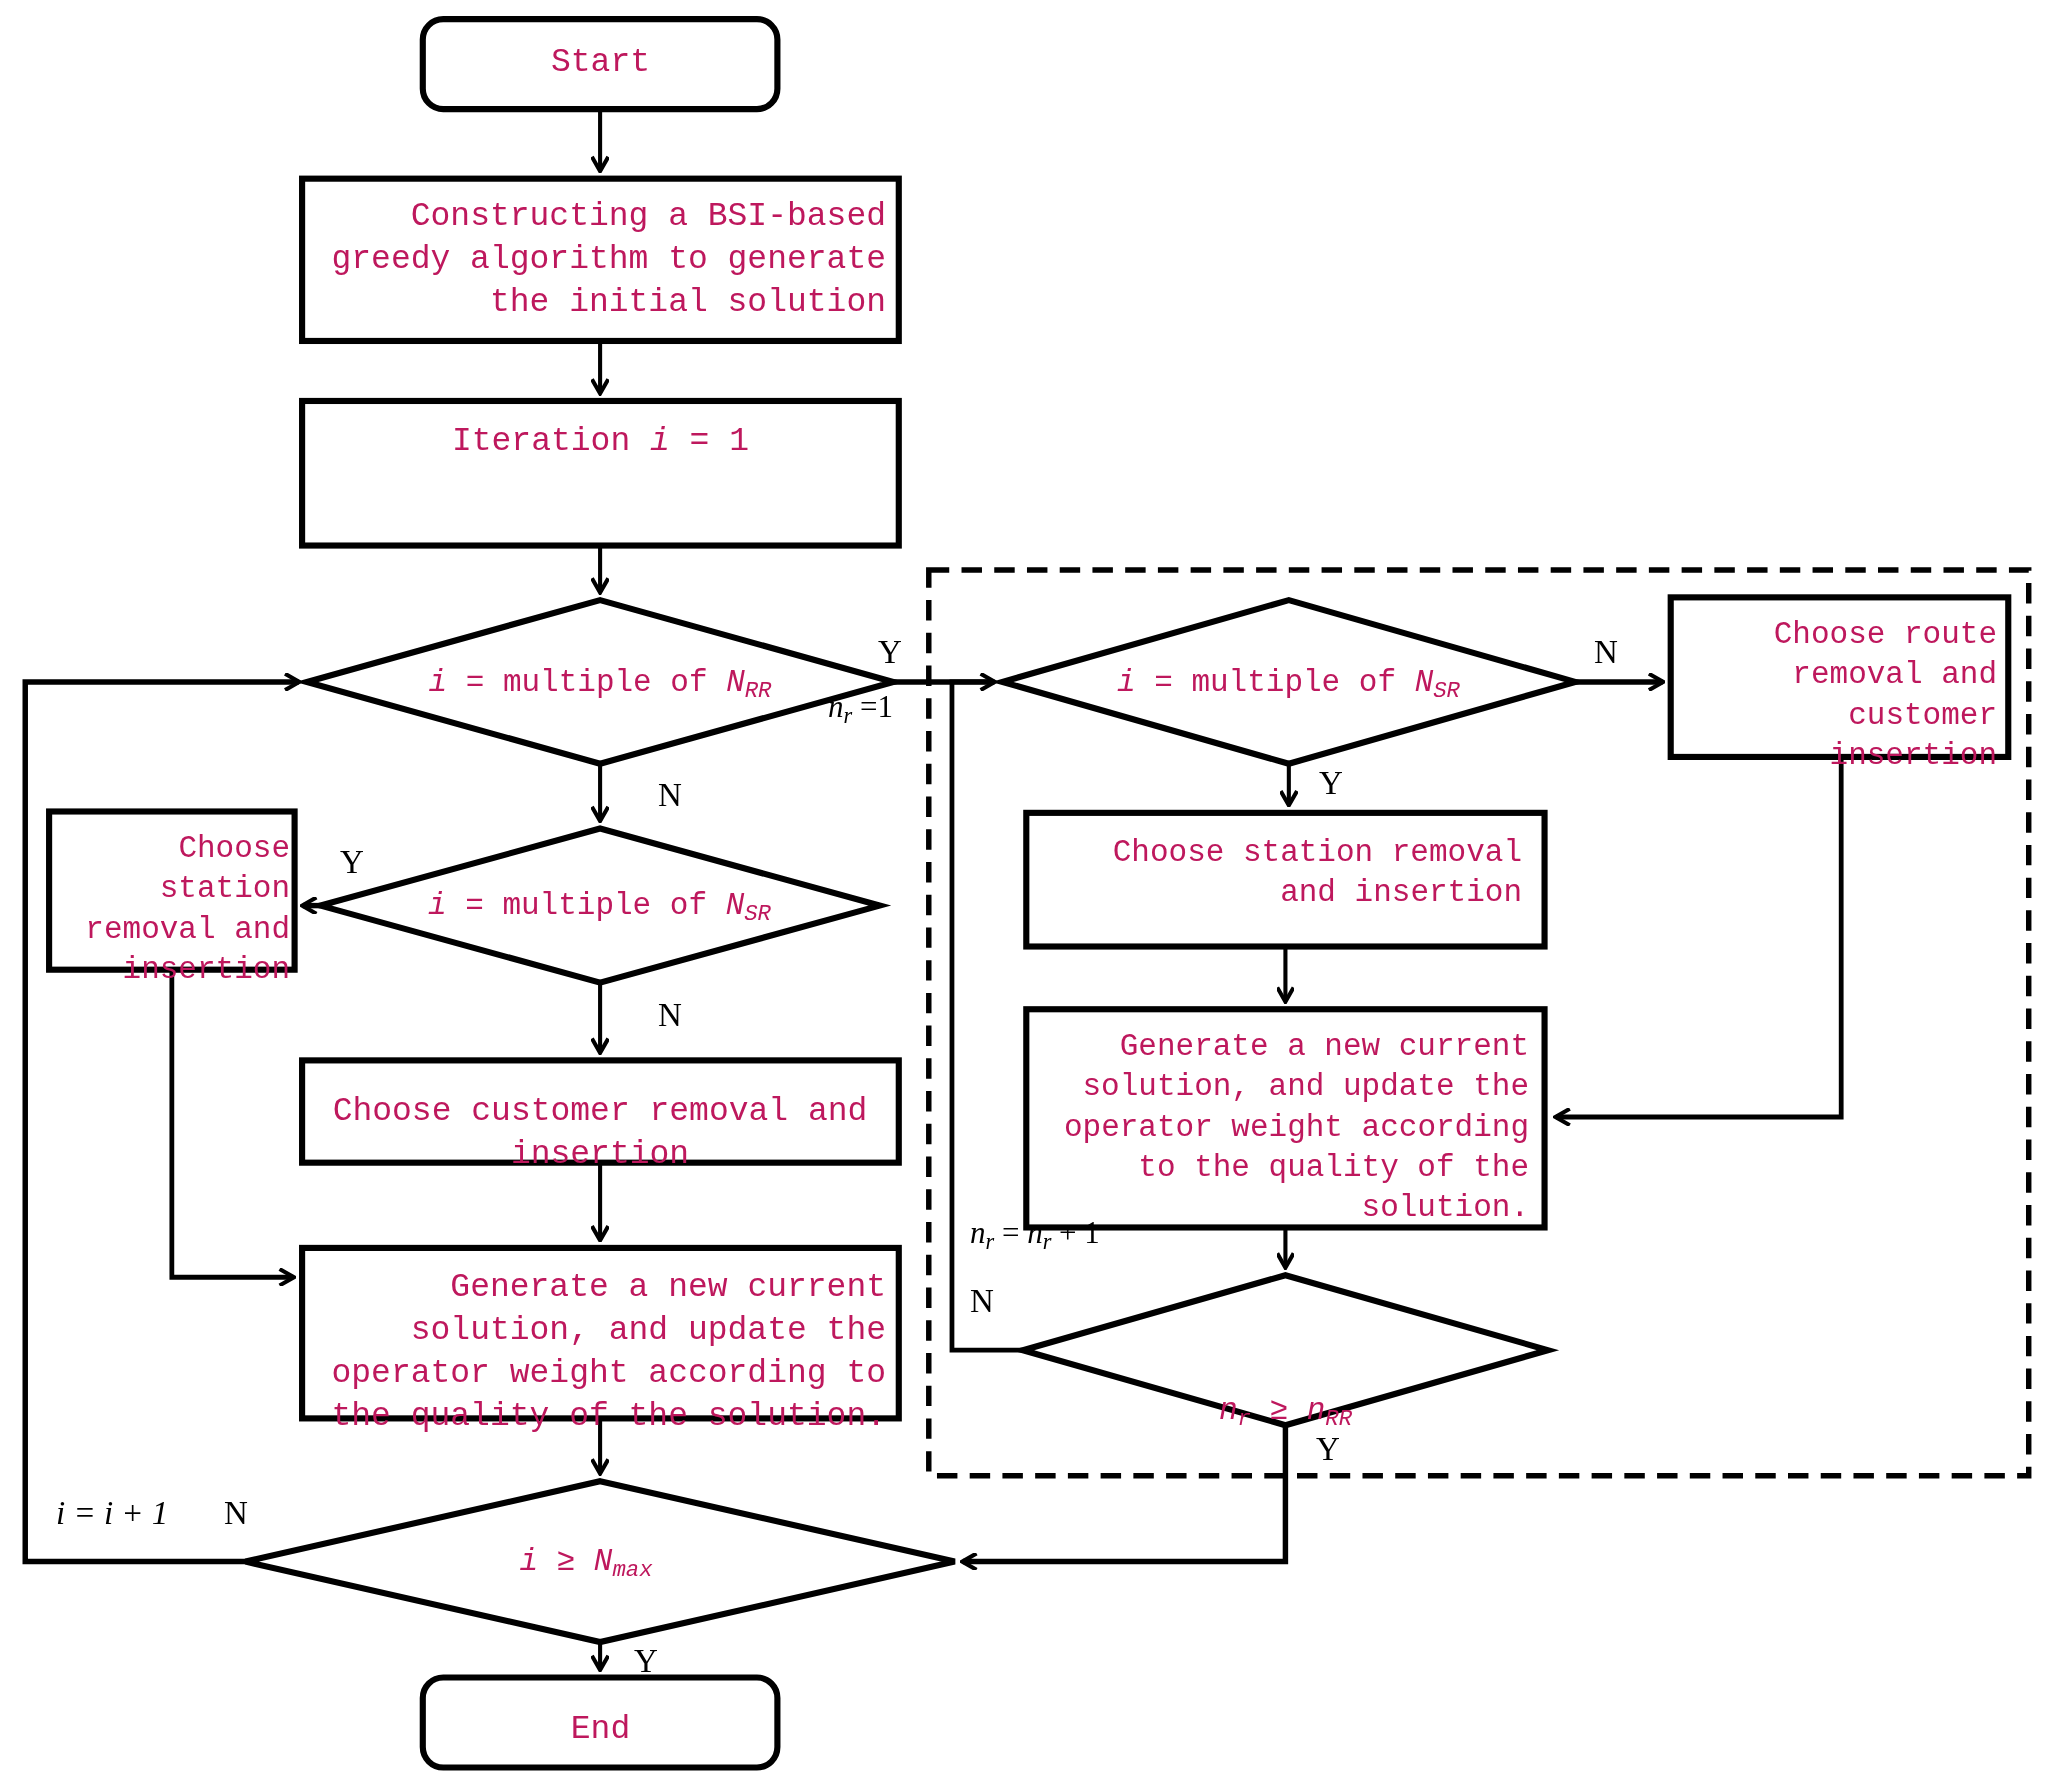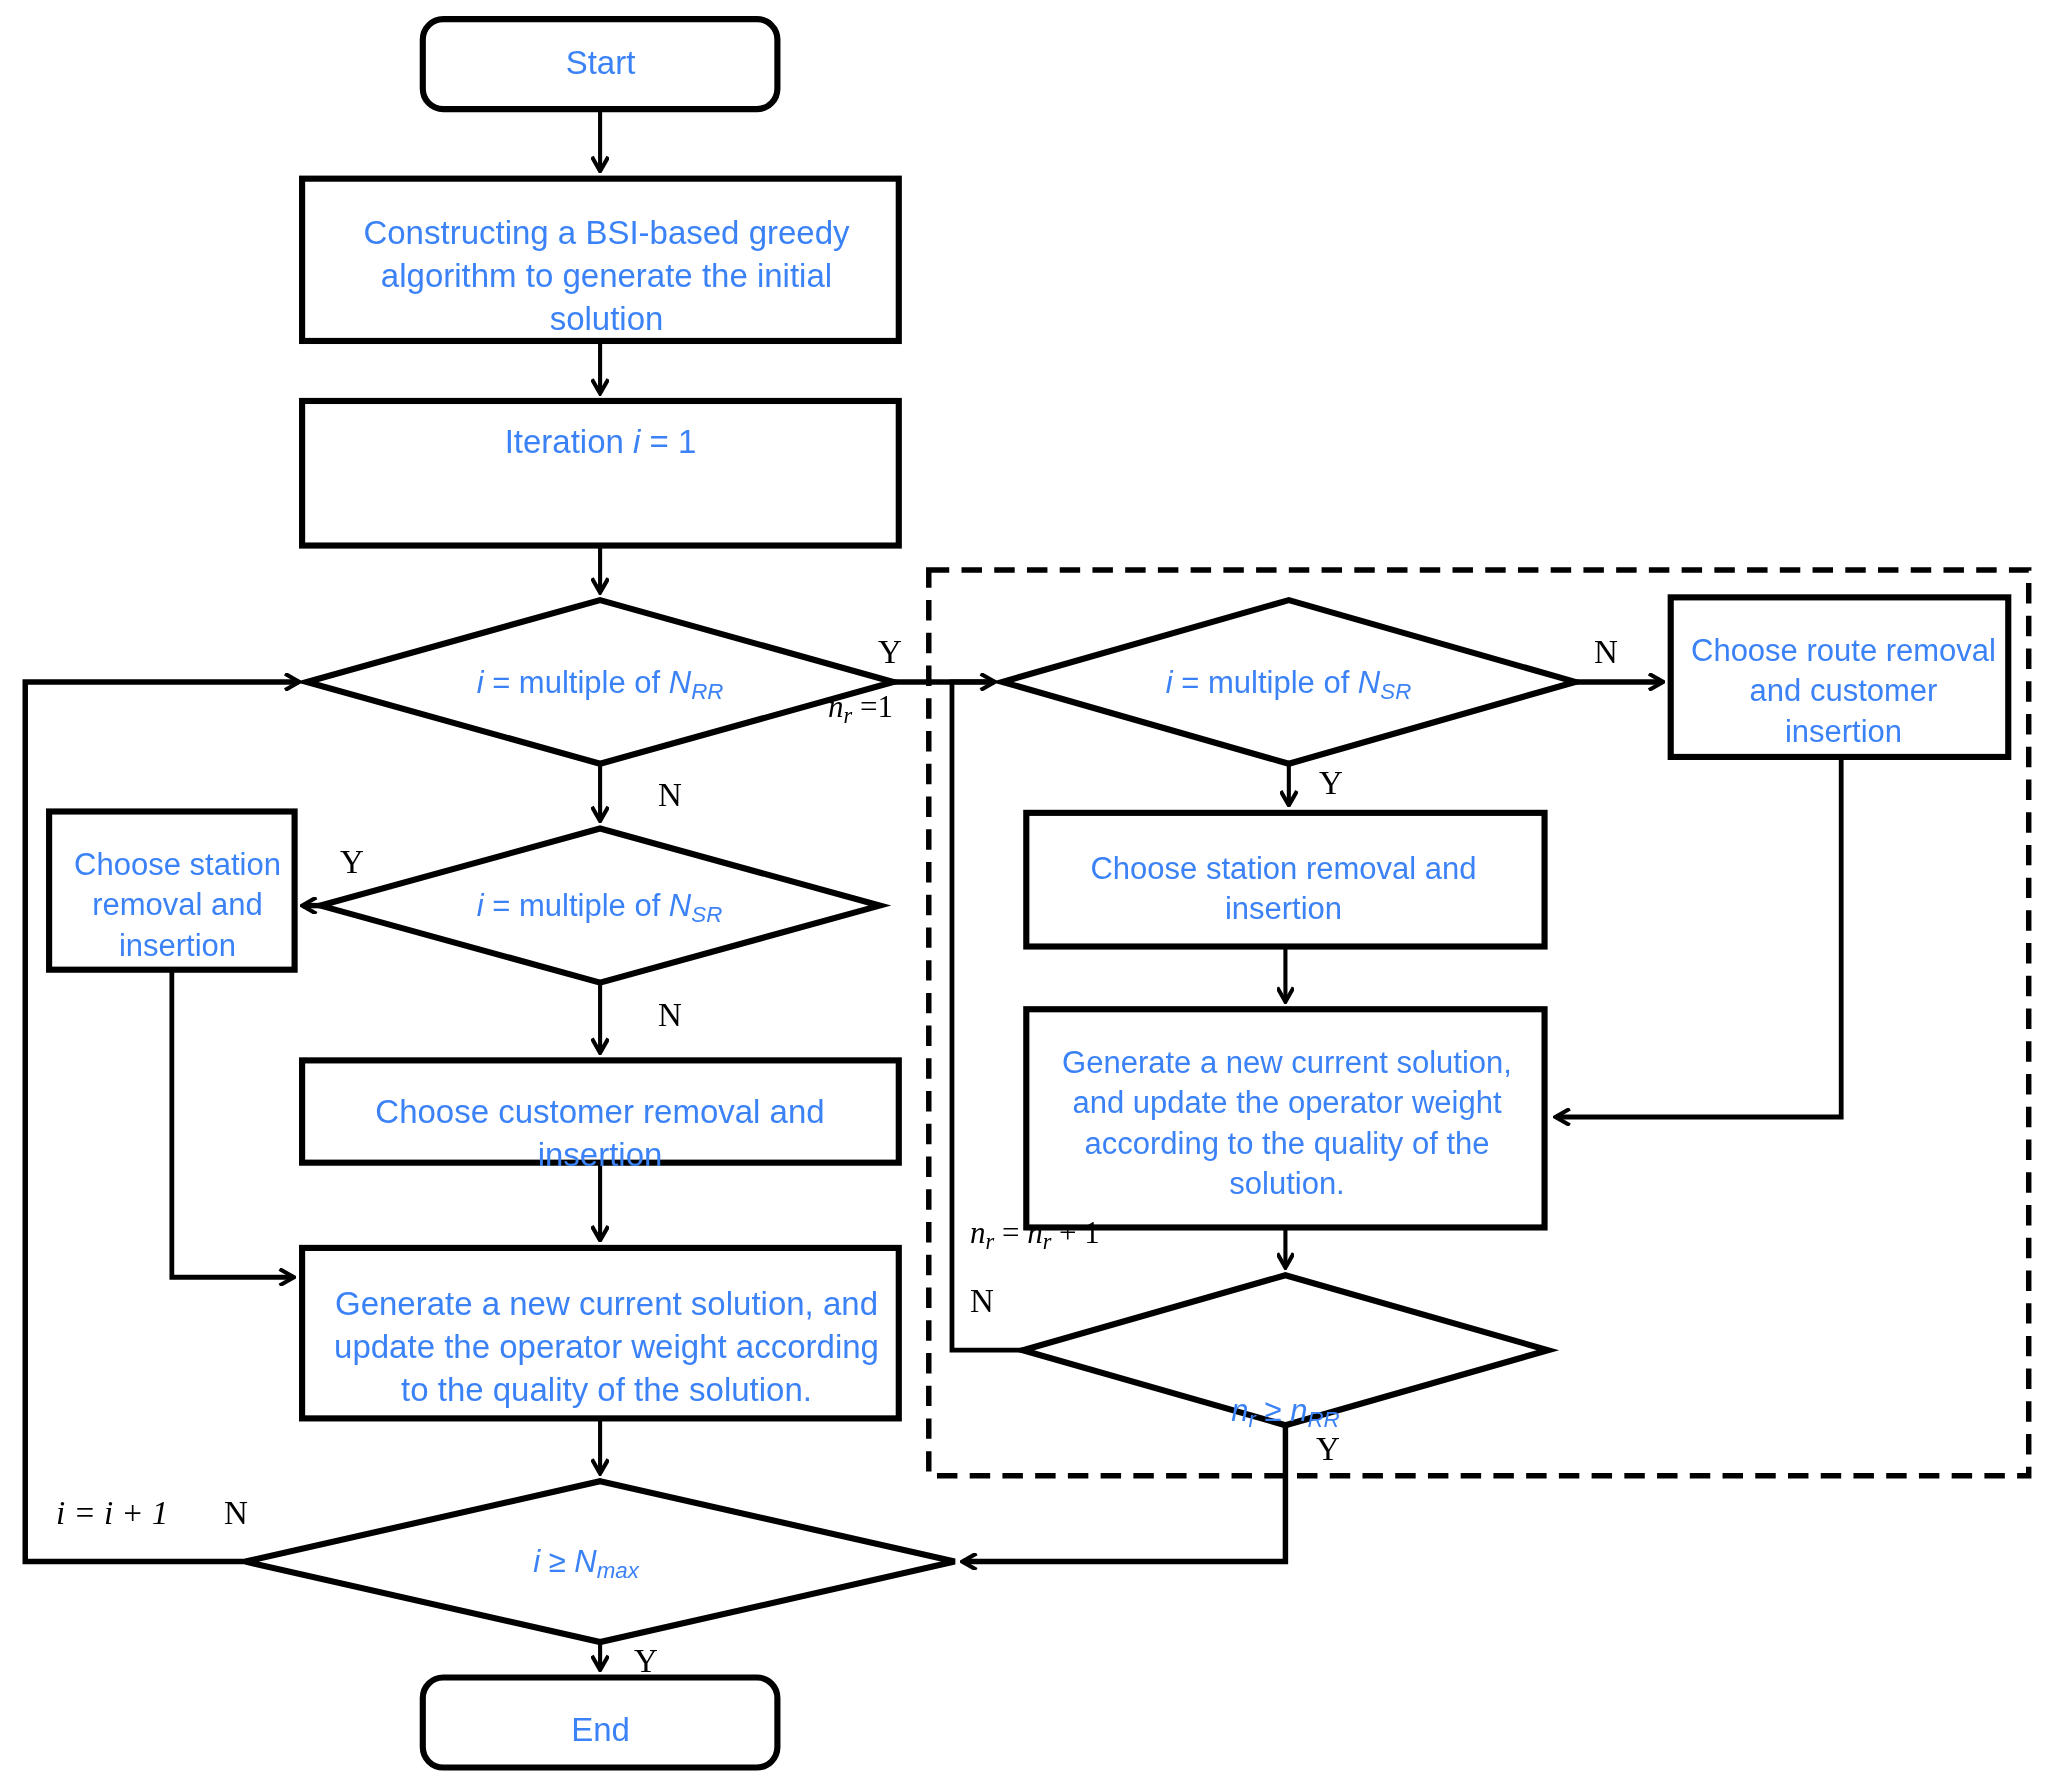--- a/index.html
+++ b/index.html
@@ -1,22 +1,22 @@
 <!DOCTYPE html>
 <html style="font-size:11px"><head>
 <meta charset="utf-8">
 <style>
   html,body{margin:0;padding:0;background:#ffffff;}
   body{font-family:"Liberation Serif", serif;}
   #stage{position:relative;width:2056px;height:1788px;background:#ffffff;overflow:hidden;}
   svg{position:absolute;left:0;top:0;width:2056px;height:1788px;}
-  .nodetext{position:absolute;font-family:Liberation Sans, sans-serif;color:#3b82f6;line-height:1.30;}
+  .nodetext{position:absolute;font-family:Liberation Mono, monospace;color:#be185d;line-height:1.30;}
   .lbl{position:absolute;font-family:"Liberation Serif", serif;color:#000;white-space:nowrap;}
   .ctr{text-align:center;}
-  .lft{text-align:center;margin-top:16px;}
+  .lft{text-align:right;}
   .ital{font-style:italic;}
   .sub{font-size:0.72em;vertical-align:-0.28em;font-style:italic;text-align:center;}
   .f48{font-size:33px;}
   .f46{font-size:31px;}
 </style>
 </head>
 <body>
 
 <div id="stage">
 

